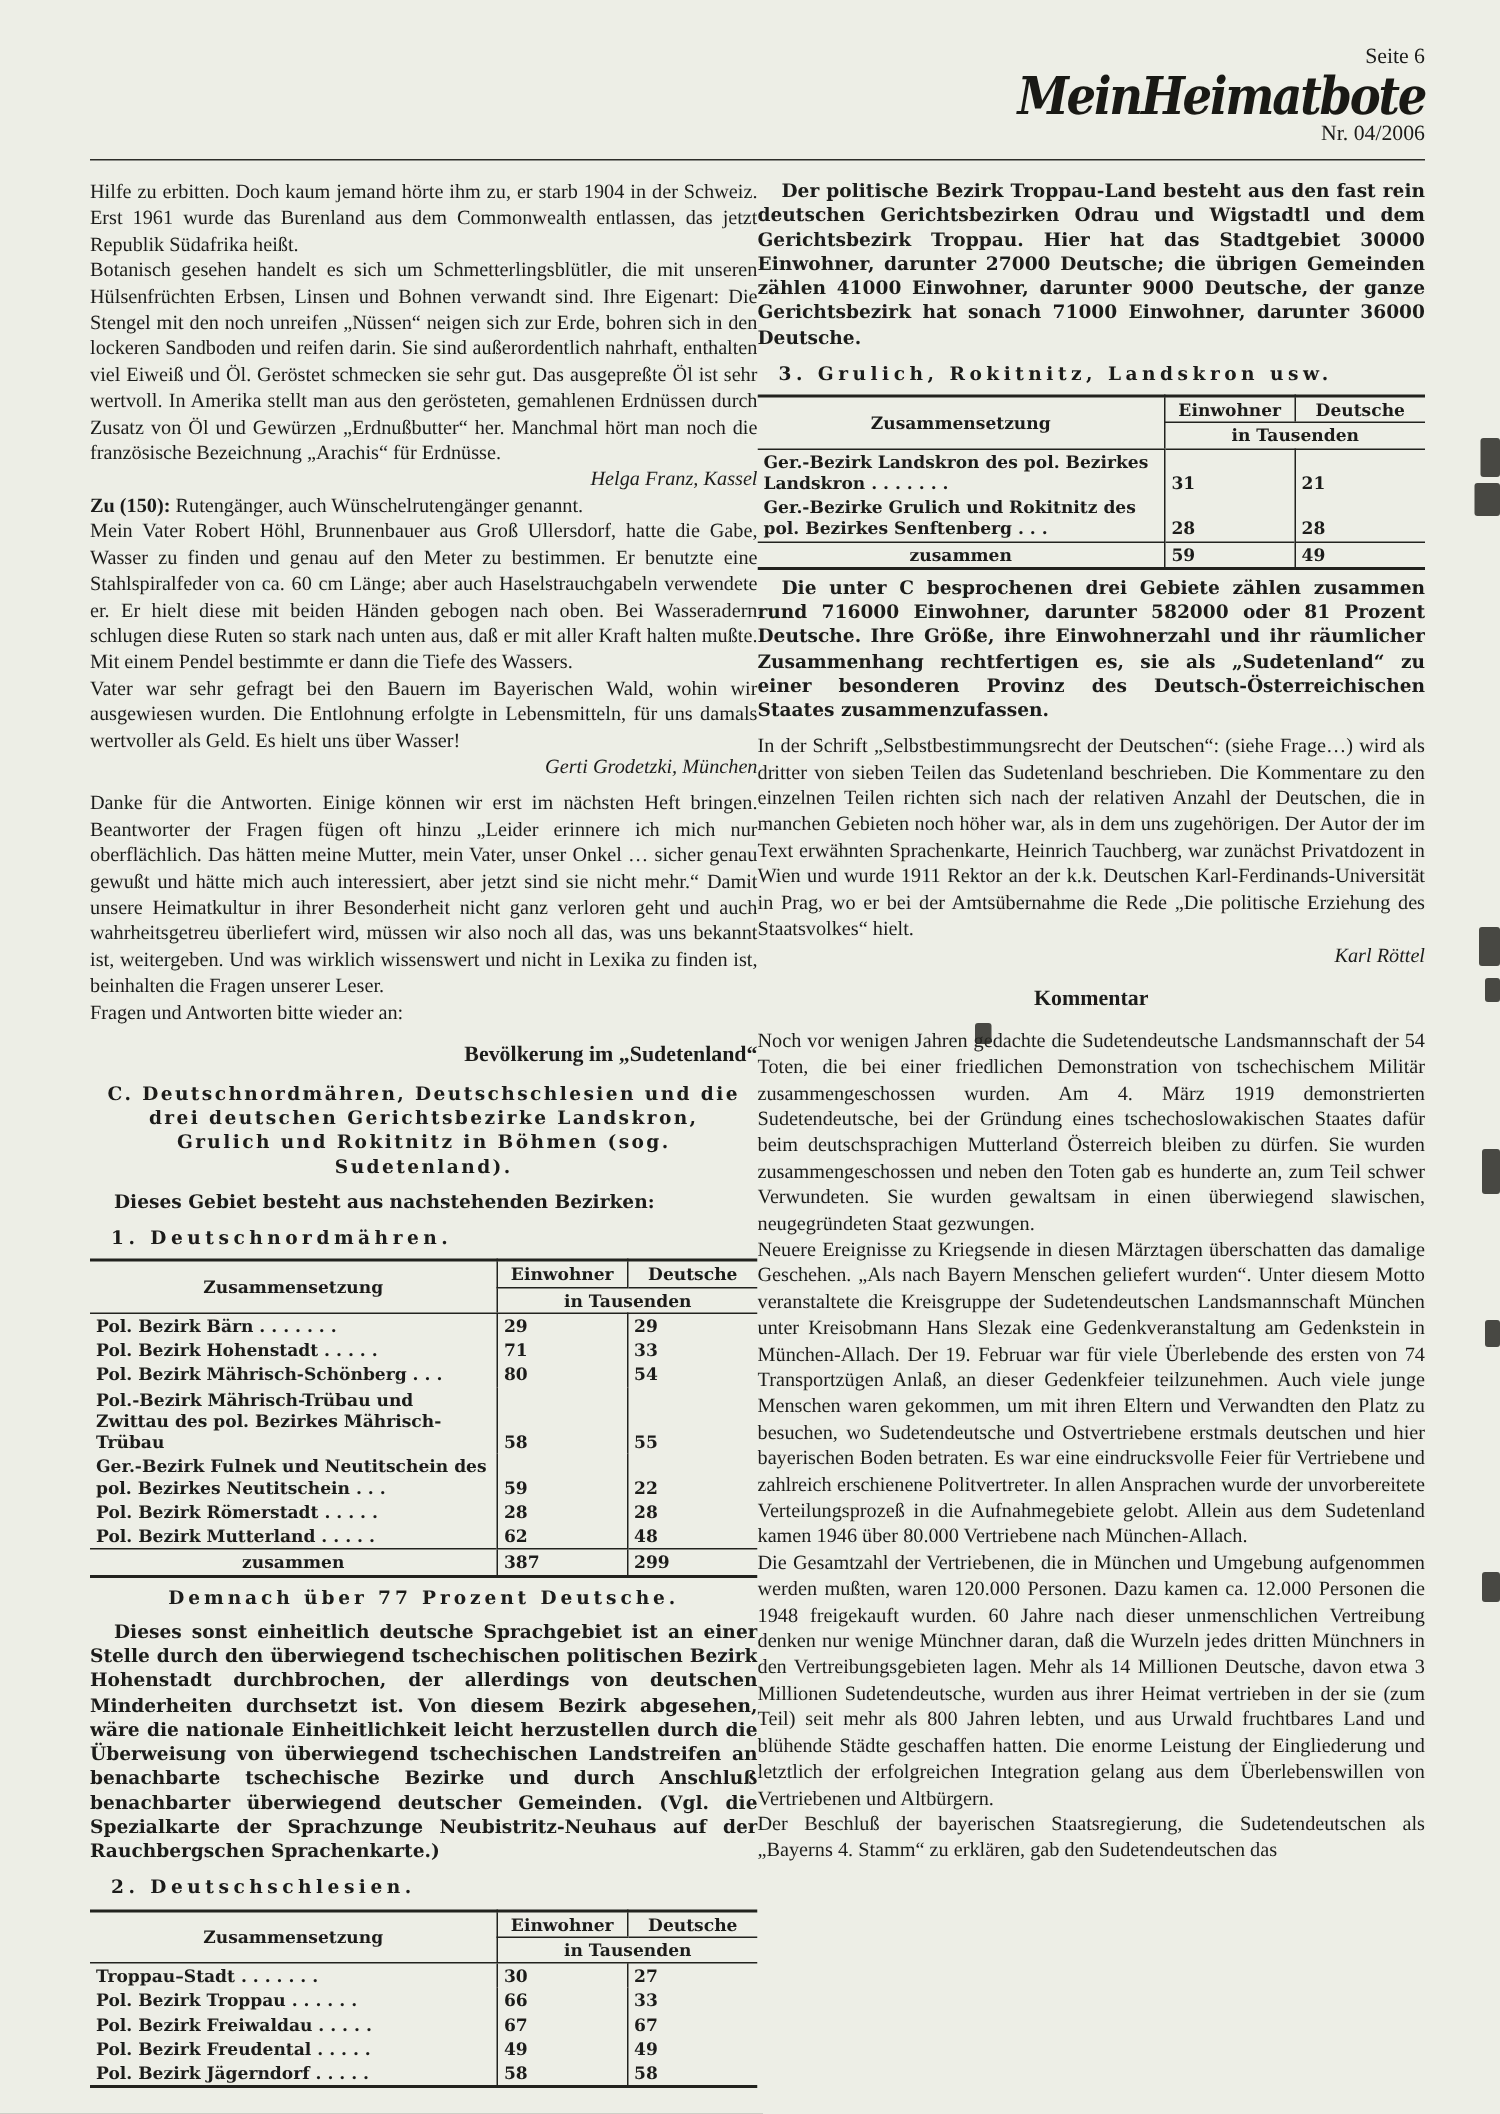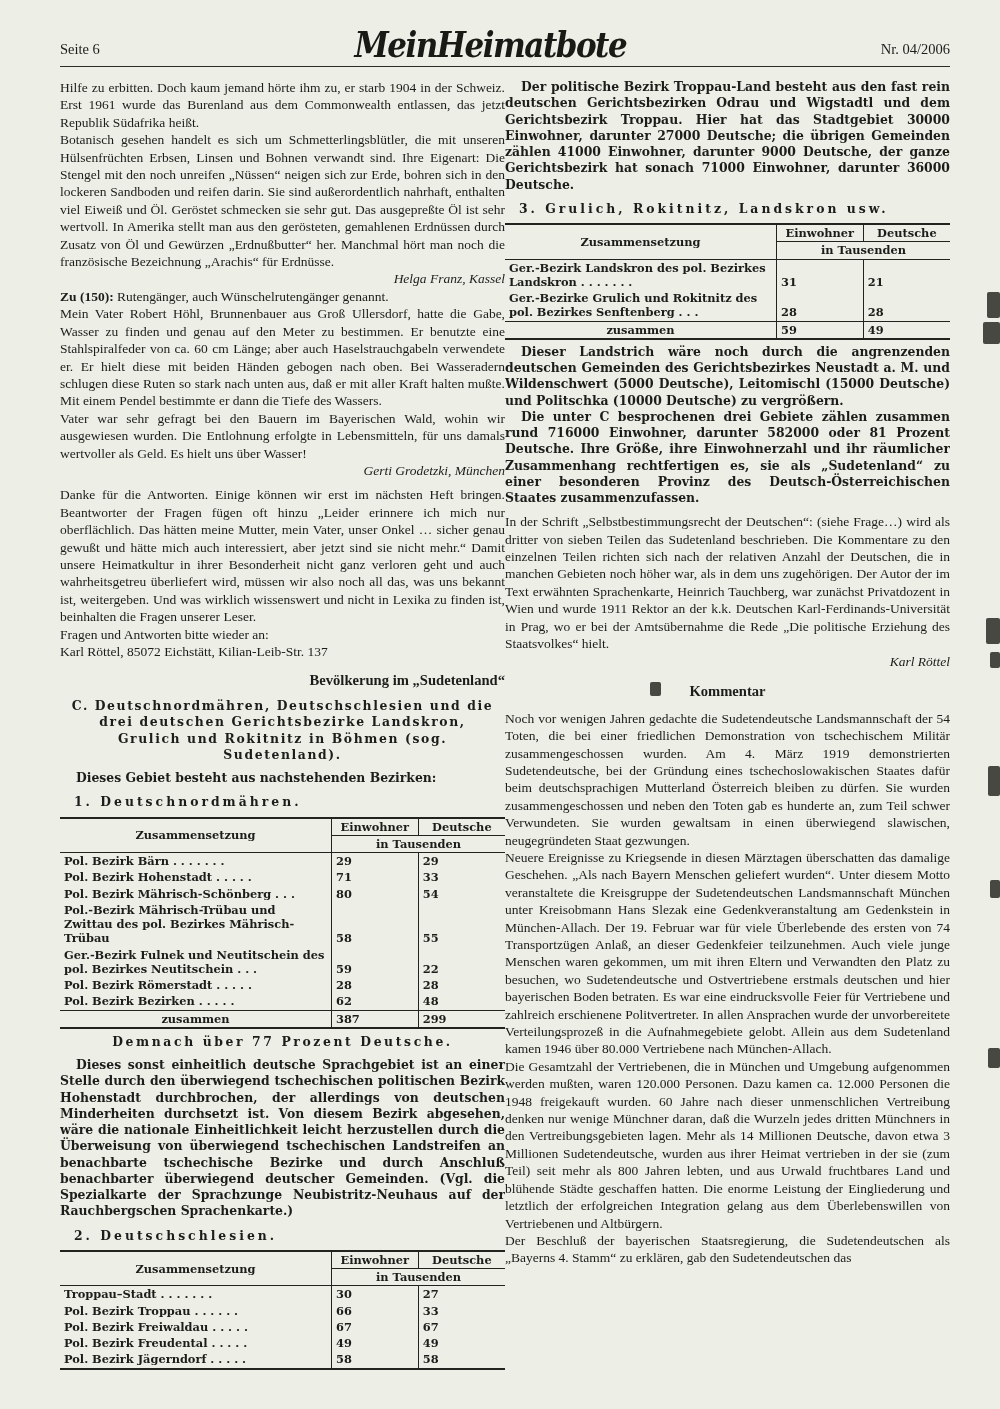--- a/index.html
+++ b/index.html
@@ -6,21 +6,21 @@
   html,body { margin:0; padding:0; }
   body { background:#9a9a92; font-family:"Liberation Serif", serif; }
   .page {
     position:relative; width:1000px; height:1409px; margin:0 auto;
     background:#edeee6; color:#1c1c1a; overflow:hidden;
     padding:30px 50px 20px 60px;
   }
   
   .page-header {
     display:flex; justify-content:space-between; align-items:flex-end;
-    border-bottom:1.6px solid #2c2c28; padding-bottom:5px;
+    border-bottom:1.6px solid #2c2c28; padding-bottom:5px;flex-direction:column;
   }
   .pg-meta { font-size:14.5px; padding-bottom:3px; }
   .logo {
     font-family:"DejaVu Serif", serif; font-size:31px; font-weight:bold;
     font-style:italic; letter-spacing:-1.5px; line-height:1;
     transform:scaleY(1.12); color:#191915;
   }
   
   .columns { display:flex; margin-top:12px; height:1300px; }
   .col { flex:1; min-width:0; font-size:13.5px; line-height:1.29; text-align:justify; overflow:hidden; }
@@ -69,21 +69,20 @@
     <div class="col">
       <p>Hilfe zu erbitten. Doch kaum jemand hörte ihm zu, er starb 1904 in der Schweiz. Erst 1961 wurde das Burenland aus dem Commonwealth entlassen, das jetzt Republik Südafrika heißt.</p>
       <p>Botanisch gesehen handelt es sich um Schmetterlingsblütler, die mit unseren Hülsenfrüchten Erbsen, Linsen und Bohnen verwandt sind. Ihre Eigenart: Die Stengel mit den noch unreifen „Nüssen“ neigen sich zur Erde, bohren sich in den lockeren Sandboden und reifen darin. Sie sind außerordentlich nahrhaft, enthalten viel Eiweiß und Öl. Geröstet schmecken sie sehr gut. Das ausgepreßte Öl ist sehr wertvoll. In Amerika stellt man aus den gerösteten, gemahlenen Erdnüssen durch Zusatz von Öl und Gewürzen „Erdnußbutter“ her. Manchmal hört man noch die französische Bezeichnung „Arachis“ für Erdnüsse.</p>
       <p class="sig">Helga Franz, Kassel</p>
       <p><b>Zu (150):</b> <span>Rutengänger, auch Wünschelrutengänger genannt.</span></p>
       <p>Mein Vater Robert Höhl, Brunnenbauer aus Groß Ullersdorf, hatte die Gabe, Wasser zu finden und genau auf den Meter zu bestimmen. Er benutzte eine Stahlspiralfeder von ca. 60 cm Länge; aber auch Haselstrauchgabeln verwendete er. Er hielt diese mit beiden Händen gebogen nach oben. Bei Wasseradern schlugen diese Ruten so stark nach unten aus, daß er mit aller Kraft halten mußte. Mit einem Pendel bestimmte er dann die Tiefe des Wassers.</p>
       <p>Vater war sehr gefragt bei den Bauern im Bayerischen Wald, wohin wir ausgewiesen wurden. Die Entlohnung erfolgte in Lebensmitteln, für uns damals wertvoller als Geld. Es hielt uns über Wasser!</p>
       <p class="sig">Gerti Grodetzki, München</p>
       <p class="gap">Danke für die Antworten. Einige können wir erst im nächsten Heft bringen. Beantworter der Fragen fügen oft hinzu „Leider erinnere ich mich nur oberflächlich. Das hätten meine Mutter, mein Vater, unser Onkel … sicher genau gewußt und hätte mich auch interessiert, aber jetzt sind sie nicht mehr.“ Damit unsere Heimatkultur in ihrer Besonderheit nicht ganz verloren geht und auch wahrheitsgetreu überliefert wird, müssen wir also noch all das, was uns bekannt ist, weitergeben. Und was wirklich wissenswert und nicht in Lexika zu finden ist, beinhalten die Fragen unserer Leser.</p>
       <p>Fragen und Antworten bitte wieder an:</p>
-      <p>Karl Röttel, 85072 Eichstätt, Kilian-Leib-Str. 137</p>
 
       <p class="bold-head">Bevölkerung im „Sudetenland“</p>
 
       <p class="fraktur fr-center">C. Deutschnordmähren, Deutschschlesien und die drei deutschen Gerichtsbezirke Landskron, Grulich und Rokitnitz in Böhmen (sog. Sudetenland).</p>
       <p class="fraktur indent gap">Dieses Gebiet besteht aus nachstehenden Bezirken:</p>
       <p class="fraktur fr-sub">1. Deutschnordmähren.</p>
 
       <table class="stat-table">
         <thead>
           <tr>
@@ -120,21 +119,21 @@
               <td class="c-label">Ger.-Bezirk Fulnek und Neutitschein des pol. Bezirkes Neutitschein  .  .  .</td>
               <td class="c-num">59</td>
               <td class="c-num">22</td>
             </tr>
             <tr>
               <td class="c-label">Pol. Bezirk Römerstadt  .  .  .  .  .</td>
               <td class="c-num">28</td>
               <td class="c-num">28</td>
             </tr>
             <tr>
-              <td class="c-label">Pol. Bezirk Bezirken  .  .  .  .  .</td>
+              <td class="c-label">Pol. Bezirk Mutterland  .  .  .  .  .</td>
               <td class="c-num">62</td>
               <td class="c-num">48</td>
             </tr>
           </tbody>
         <tfoot>
           <tr>
             <td class="c-label total-label">zusammen</td>
             <td class="c-num">387</td>
             <td class="c-num">299</td>
           </tr>
@@ -217,21 +216,20 @@
           </tbody>
         <tfoot>
           <tr>
             <td class="c-label total-label">zusammen</td>
             <td class="c-num">59</td>
             <td class="c-num">49</td>
           </tr>
         </tfoot>
       </table>
 
-      <p class="fraktur indent">Dieser Landstrich wäre noch durch die angrenzenden deutschen Gemeinden des Gerichtsbezirkes Neustadt a. M. und Wildenschwert (5000 Deutsche), Leitomischl (15000 Deutsche) und Politschka (10000 Deutsche) zu vergrößern.</p>
       <p class="fraktur indent">Die unter C besprochenen drei Gebiete zählen zusammen rund 716000 Einwohner, darunter 582000 oder 81 Prozent Deutsche. Ihre Größe, ihre Einwohnerzahl und ihr räumlicher Zusammenhang rechtfertigen es, sie als „Sudetenland“ zu einer besonderen Provinz des Deutsch-Österreichischen Staates zusammenzufassen.</p>
 
       <p class="gap">In der Schrift „Selbstbestimmungsrecht der Deutschen“: (siehe Frage…) wird als dritter von sieben Teilen das Sudetenland beschrieben. Die Kommentare zu den einzelnen Teilen richten sich nach der relativen Anzahl der Deutschen, die in manchen Gebieten noch höher war, als in dem uns zugehörigen. Der Autor der im Text erwähnten Sprachenkarte, Heinrich Tauchberg, war zunächst Privatdozent in Wien und wurde 1911 Rektor an der k.k. Deutschen Karl-Ferdinands-Universität in Prag, wo er bei der Amtsübernahme die Rede „Die politische Erziehung des Staatsvolkes“ hielt.</p>
       <p class="sig">Karl Röttel</p>
 
       <p class="center-head">Kommentar</p>
 
       <p>Noch vor wenigen Jahren gedachte die Sudetendeutsche Landsmannschaft der 54 Toten, die bei einer friedlichen Demonstration von tschechischem Militär zusammengeschossen wurden. Am 4. März 1919 demonstrierten Sudetendeutsche, bei der Gründung eines tschechoslowakischen Staates dafür beim deutschsprachigen Mutterland Österreich bleiben zu dürfen. Sie wurden zusammengeschossen und neben den Toten gab es hunderte an, zum Teil schwer Verwundeten. Sie wurden gewaltsam in einen überwiegend slawischen, neugegründeten Staat gezwungen.</p>
       <p>Neuere Ereignisse zu Kriegsende in diesen Märztagen überschatten das damalige Geschehen. „Als nach Bayern Menschen geliefert wurden“. Unter diesem Motto veranstaltete die Kreisgruppe der Sudetendeutschen Landsmannschaft München unter Kreisobmann Hans Slezak eine Gedenkveranstaltung am Gedenkstein in München-Allach. Der 19. Februar war für viele Überlebende des ersten von 74 Transportzügen Anlaß, an dieser Gedenkfeier teilzunehmen. Auch viele junge Menschen waren gekommen, um mit ihren Eltern und Verwandten den Platz zu besuchen, wo Sudetendeutsche und Ostvertriebene erstmals deutschen und hier bayerischen Boden betraten. Es war eine eindrucksvolle Feier für Vertriebene und zahlreich erschienene Politvertreter. In allen Ansprachen wurde der unvorbereitete Verteilungsprozeß in die Aufnahmegebiete gelobt. Allein aus dem Sudetenland kamen 1946 über 80.000 Vertriebene nach München-Allach.</p>
       <p>Die Gesamtzahl der Vertriebenen, die in München und Umgebung aufgenommen werden mußten, waren 120.000 Personen. Dazu kamen ca. 12.000 Personen die 1948 freigekauft wurden. 60 Jahre nach dieser unmenschlichen Vertreibung denken nur wenige Münchner daran, daß die Wurzeln jedes dritten Münchners in den Vertreibungsgebieten lagen. Mehr als 14 Millionen Deutsche, davon etwa 3 Millionen Sudetendeutsche, wurden aus ihrer Heimat vertrieben in der sie (zum Teil) seit mehr als 800 Jahren lebten, und aus Urwald fruchtbares Land und blühende Städte geschaffen hatten. Die enorme Leistung der Eingliederung und letztlich der erfolgreichen Integration gelang aus dem Überlebenswillen von Vertriebenen und Altbürgern.</p>

